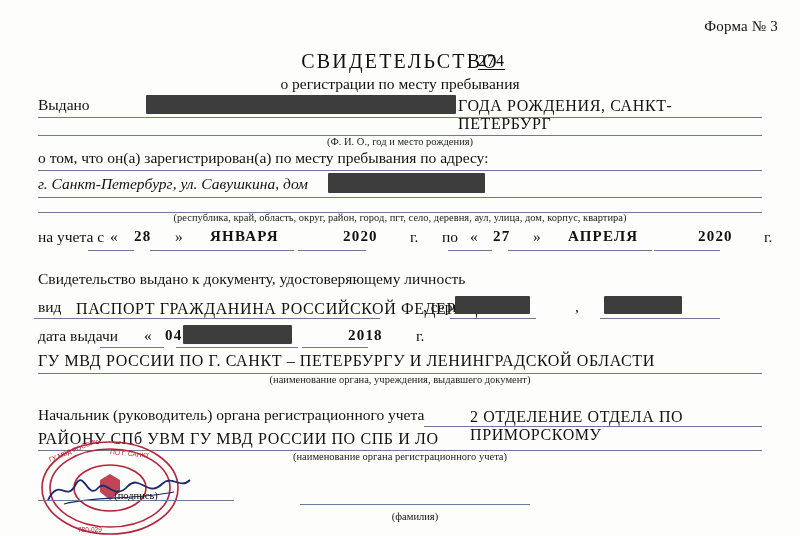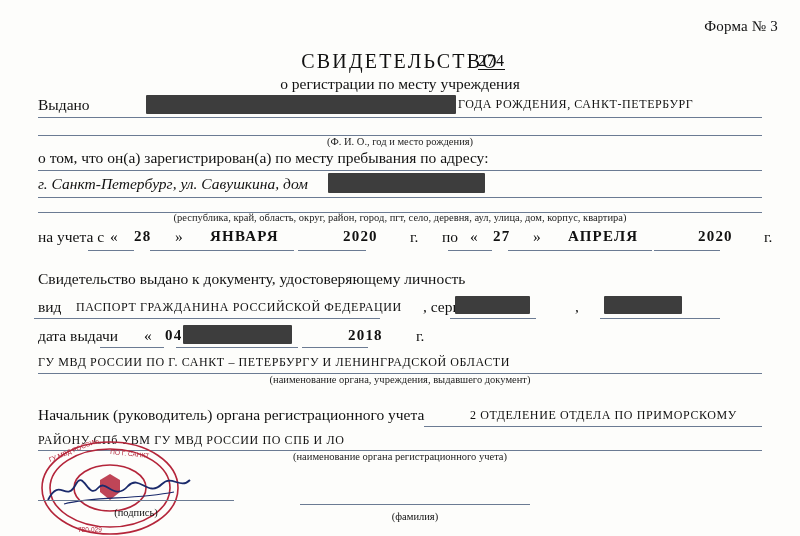--- a/index.html
+++ b/index.html
@@ -85,21 +85,21 @@
   }
   .ital-small {
     font-size: 10.5px;
   }
   .bold-val {
     font-size: 15px;
     font-weight: bold;
     letter-spacing: 1.2px;
   }
   .caps {
-    font-size: 12px;
+    font-size: 16px;
     letter-spacing: 0.6px;
   }
   .stamp {
     position: absolute;
     left: 32px;
     top: 440px;
     width: 160px;
     height: 96px;
     overflow: hidden;
   }
@@ -115,21 +115,21 @@
 </style>
 </head>
 <body>
 
 <div class="page">
 
   <div class="form-no">Форма № 3</div>
 
   <div class="title">СВИДЕТЕЛЬСТВО</div>
   <div class="title-num">274</div>
-  <div class="subtitle">о регистрации по месту учреждения</div>
+  <div class="subtitle">о регистрации по месту пребывания</div>
 
   <div class="row" style="top:96px;">
     <span class="label">Выдано</span>
   </div>
   <div class="redact" style="left:146px; top:95px; width:310px; height:19px;"></div>
   <div class="row" style="top:97px;">
     <span class="caps" style="position:absolute; left:420px;">ГОДА РОЖДЕНИЯ, САНКТ-ПЕТЕРБУРГ</span>
   </div>
   <div class="line" style="left:38px; top:117px; width:724px;"></div>
 
@@ -241,21 +241,21 @@
   </div>
 
   <div class="sig">
     <svg width="150" height="40" viewBox="0 0 150 40">
       <path d="M4 30 C16 6, 22 34, 32 14 C40 0, 44 30, 54 18 C62 8, 70 32, 84 16 C96 4, 104 28, 118 14 C128 4, 136 20, 146 10" fill="none" stroke="#1a2a6b" stroke-width="1.8"></path>
       <path d="M20 34 C50 26, 90 30, 130 22" fill="none" stroke="#1a2a6b" stroke-width="1.2"></path>
     </svg>
   </div>
 
   <div class="line" style="left:38px; top:500px; width:196px;"></div>
-  <div style="position:absolute; left:38px; top:502px; width:196px; text-align:center;">
+  <div style="position:absolute; left:38px; top:485px; width:196px; text-align:center;">
     <span class="ital-small">(подпись)</span>
   </div>
 
   <div class="line" style="left:300px; top:504px; width:230px;"></div>
   <div style="position:absolute; left:300px; top:506px; width:230px; text-align:center;">
     <span class="ital-small">(фамилия)</span>
   </div>
 
 </div>
 

